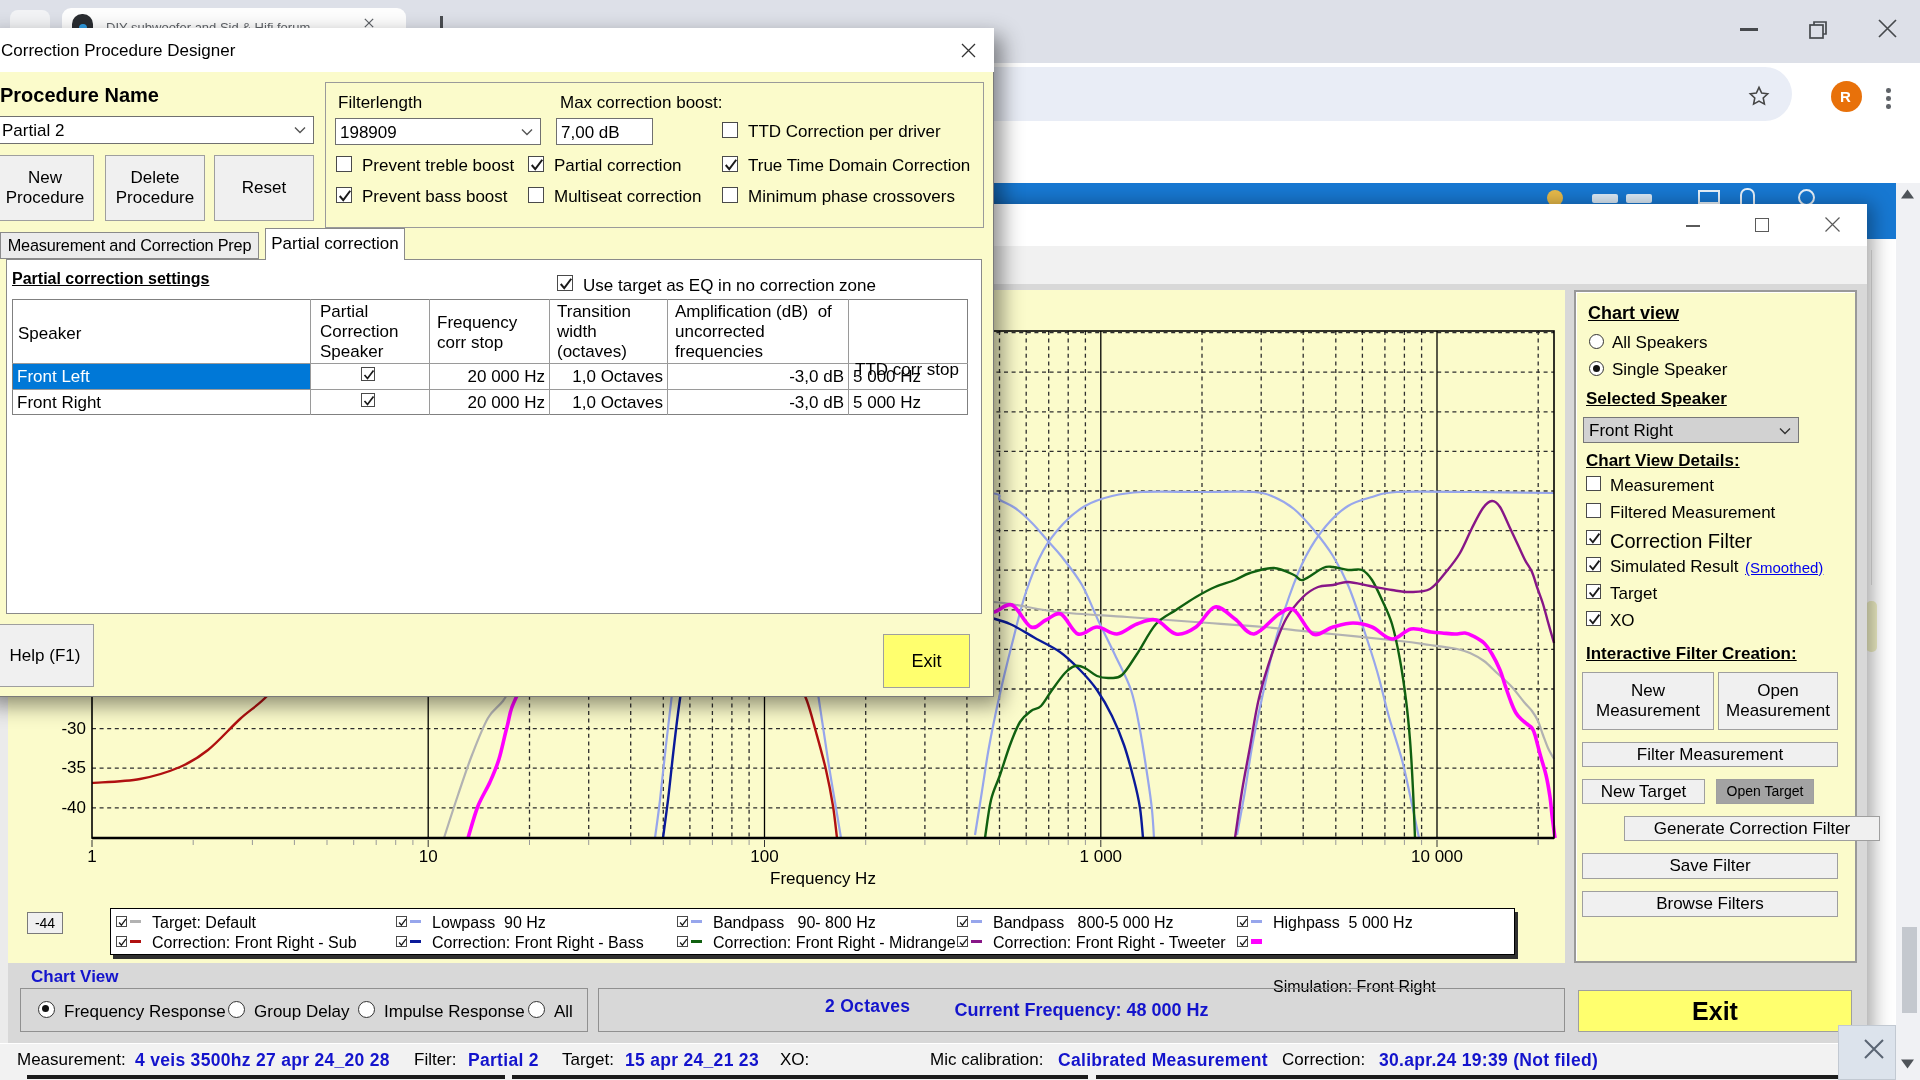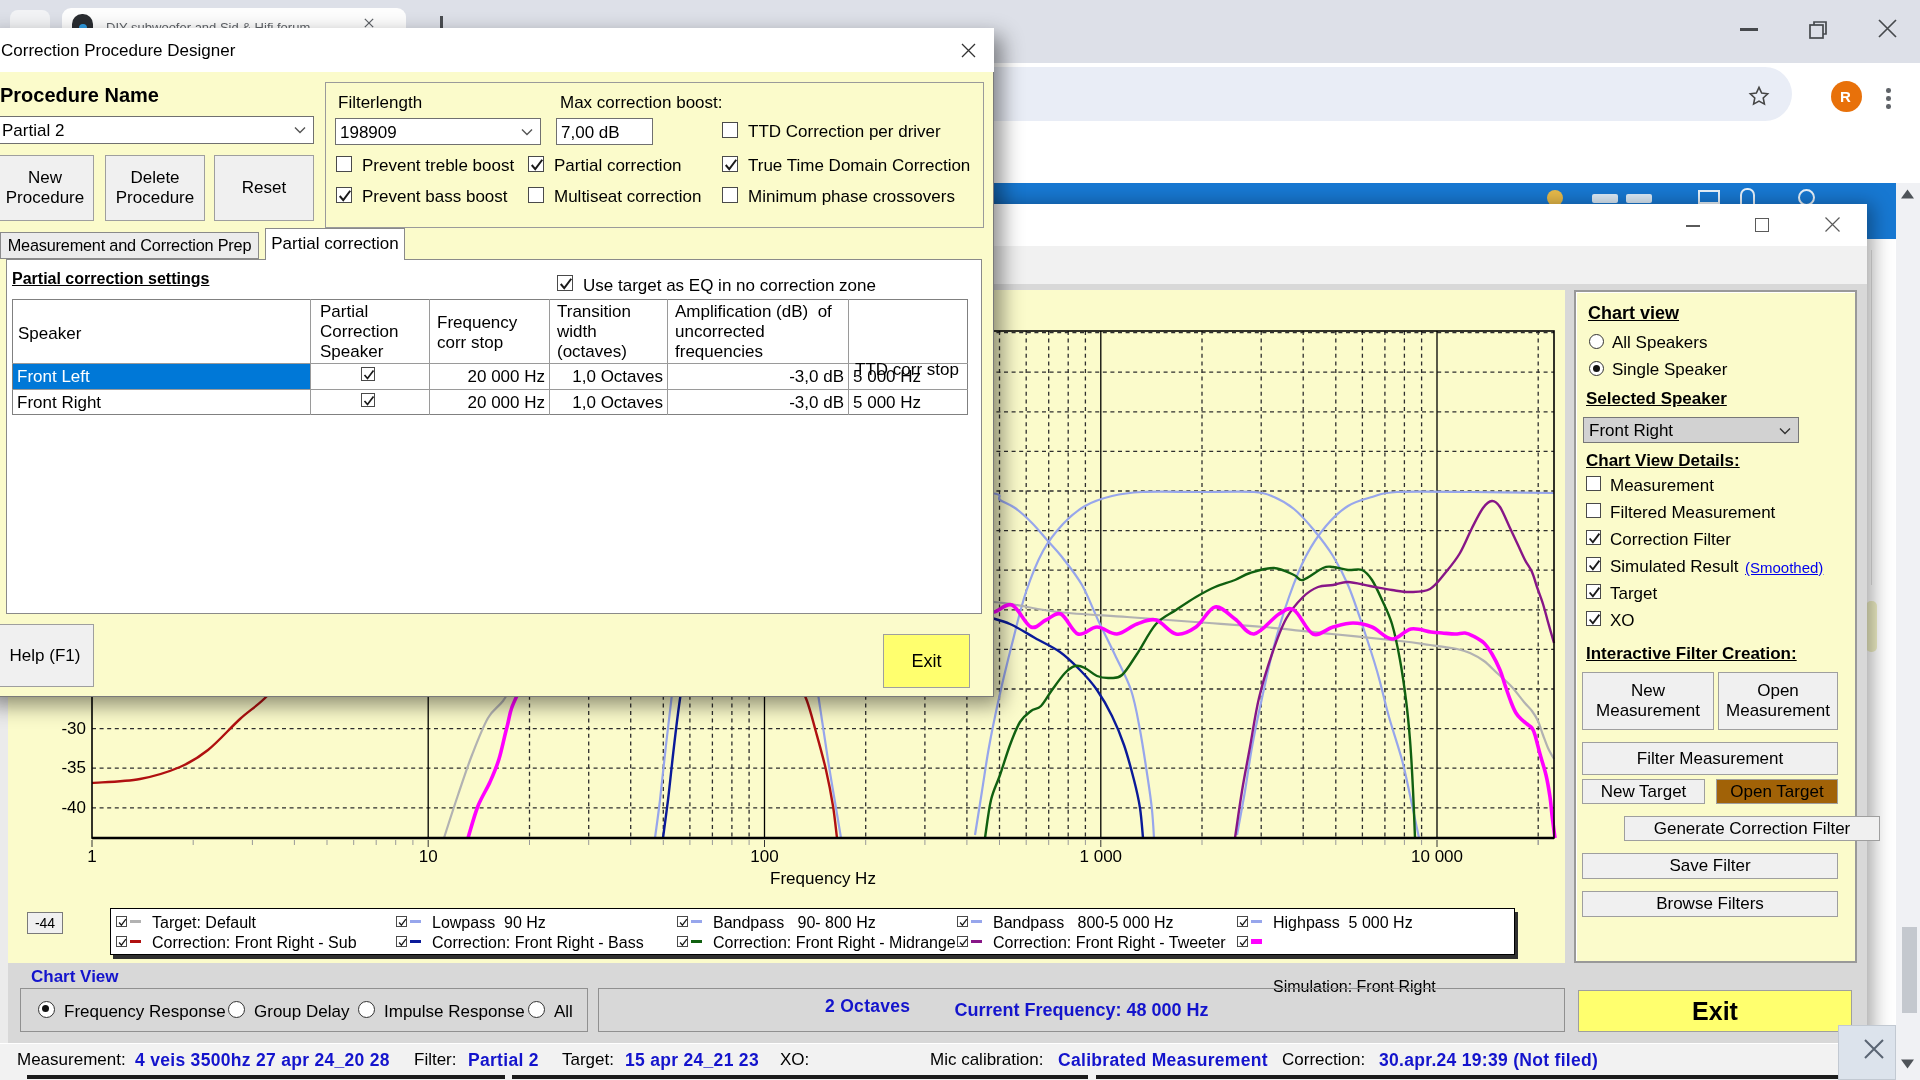--- a/index.html
+++ b/index.html
@@ -264,21 +264,21 @@
 <div class="a" style="left:1586px;top:451px;font-size:17px;color:#000;font-weight:bold;white-space:nowrap;"><u>Chart View Details:</u></div>
 <span class="a cbx" style="left:1586px;top:476px;width:15px;height:15px"></span>
 <div class="a" style="left:1610px;top:476px;font-size:17px;color:#000;font-weight:normal;white-space:nowrap;">Measurement</div>
 <span class="a cbx" style="left:1586px;top:503px;width:15px;height:15px"></span>
 <div class="a" style="left:1610px;top:503px;font-size:17px;color:#000;font-weight:normal;white-space:nowrap;">Filtered Measurement</div>
 <span class="a cbx" style="left:1586px;top:530px;width:15px;height:15px">
       <svg width="13" height="13" viewBox="0 0 12 12" style="position:absolute;left:1px;top:1px">
         <polyline points="1.5,6 4.5,9.5 10.5,1.5" fill="none" stroke="#1a1a1a" stroke-width="1.7"></polyline>
       </svg>
     </span>
-<div class="a" style="left:1610px;top:530px;font-size:17px;color:#000;font-weight:normal;white-space:nowrap;">Correction Filter</div>
+<div class="a" style="left:1610px;top:530px;font-size:20px;color:#000;font-weight:normal;white-space:nowrap;">Correction Filter</div>
 <span class="a cbx" style="left:1586px;top:557px;width:15px;height:15px">
       <svg width="13" height="13" viewBox="0 0 12 12" style="position:absolute;left:1px;top:1px">
         <polyline points="1.5,6 4.5,9.5 10.5,1.5" fill="none" stroke="#1a1a1a" stroke-width="1.7"></polyline>
       </svg>
     </span>
 <div class="a" style="left:1610px;top:557px;font-size:17px;color:#000;font-weight:normal;white-space:nowrap;">Simulated Result</div>
 <span class="a cbx" style="left:1586px;top:584px;width:15px;height:15px">
       <svg width="13" height="13" viewBox="0 0 12 12" style="position:absolute;left:1px;top:1px">
         <polyline points="1.5,6 4.5,9.5 10.5,1.5" fill="none" stroke="#1a1a1a" stroke-width="1.7"></polyline>
       </svg>
@@ -287,23 +287,23 @@
 <span class="a cbx" style="left:1586px;top:611px;width:15px;height:15px">
       <svg width="13" height="13" viewBox="0 0 12 12" style="position:absolute;left:1px;top:1px">
         <polyline points="1.5,6 4.5,9.5 10.5,1.5" fill="none" stroke="#1a1a1a" stroke-width="1.7"></polyline>
       </svg>
     </span>
 <div class="a" style="left:1610px;top:611px;font-size:17px;color:#000;font-weight:normal;white-space:nowrap;">XO</div>
 <div class="a" style="left:1745px;top:559px;font-size:15px;color:#0000ee;font-weight:normal;white-space:nowrap;"><u>(Smoothed)</u></div>
 <div class="a" style="left:1586px;top:644px;font-size:17px;color:#000;font-weight:bold;white-space:nowrap;"><u>Interactive Filter Creation:</u></div>
 <div class="a btn" style="left:1582px;top:672px;width:132px;height:58px;background:#f0f0f0;font-size:17px;line-height:1.15;display:flex;align-items:center;justify-content:center;text-align:center">New<br>Measurement</div>
 <div class="a btn" style="left:1718px;top:672px;width:120px;height:58px;background:#f0f0f0;font-size:17px;line-height:1.15;display:flex;align-items:center;justify-content:center;text-align:center">Open<br>Measurement</div>
-<div class="a btn" style="left:1582px;top:742px;width:256px;height:33px;background:#f0f0f0;font-size:17px;line-height:1.15;display:flex;align-items:center;justify-content:center;text-align:center">Filter Measurement</div>
+<div class="a btn" style="left:1582px;top:742px;width:256px;height:25px;background:#f0f0f0;font-size:17px;line-height:1.15;display:flex;align-items:center;justify-content:center;text-align:center">Filter Measurement</div>
 <div class="a btn" style="left:1582px;top:779px;width:123px;height:25px;background:#f0f0f0;font-size:17px;line-height:1.15;display:flex;align-items:center;justify-content:center;text-align:center">New Target</div>
-<div class="a btn" style="left:1716px;top:779px;width:122px;height:25px;background:#a16207;font-size:17px;line-height:1.15;display:flex;align-items:center;justify-content:center;text-align:center">Open Target</div>
+<div class="a btn" style="left:1716px;top:779px;width:98px;height:25px;background:#a3a3a3;font-size:14px;line-height:1.15;display:flex;align-items:center;justify-content:center;text-align:center">Open Target</div>
 <div class="a btn" style="left:1624px;top:816px;width:256px;height:25px;background:#f0f0f0;font-size:17px;line-height:1.15;display:flex;align-items:center;justify-content:center;text-align:center">Generate Correction Filter</div>
 <div class="a btn" style="left:1582px;top:853px;width:256px;height:26px;background:#f0f0f0;font-size:17px;line-height:1.15;display:flex;align-items:center;justify-content:center;text-align:center">Save Filter</div>
 <div class="a btn" style="left:1582px;top:891px;width:256px;height:26px;background:#f0f0f0;font-size:17px;line-height:1.15;display:flex;align-items:center;justify-content:center;text-align:center">Browse Filters</div>
 <div class="a" style="left:31px;top:967px;font-size:17px;color:#1414cc;font-weight:bold;white-space:nowrap;">Chart View</div>
 <div class="a" style="left:20px;top:988px;width:568px;height:44px;border:1.5px solid #909090"></div>
 <span class="a" style="left:38px;top:1001px;width:17px;height:17px;border:1.5px solid #333;border-radius:50%;background:#fff">
       <span style="position:absolute;left:3px;top:3px;width:7px;height:7px;border-radius:50%;background:#111"></span>
     </span>
 <div class="a" style="left:64px;top:1002px;font-size:17px;color:#000;font-weight:normal;white-space:nowrap;">Frequency Response</div>
 <span class="a" style="left:228px;top:1001px;width:17px;height:17px;border:1.5px solid #333;border-radius:50%;background:#fff"></span>

